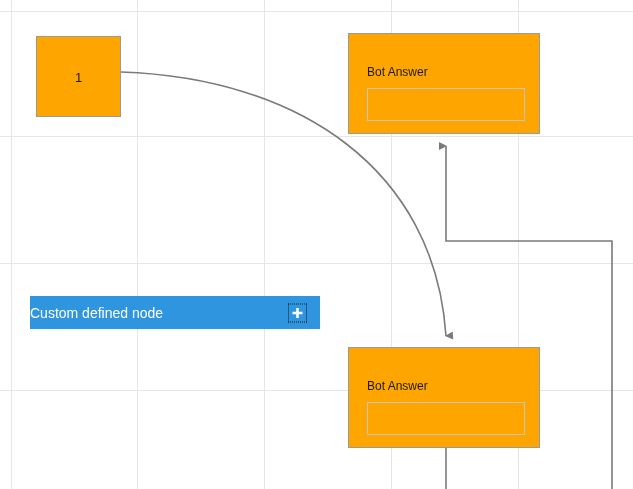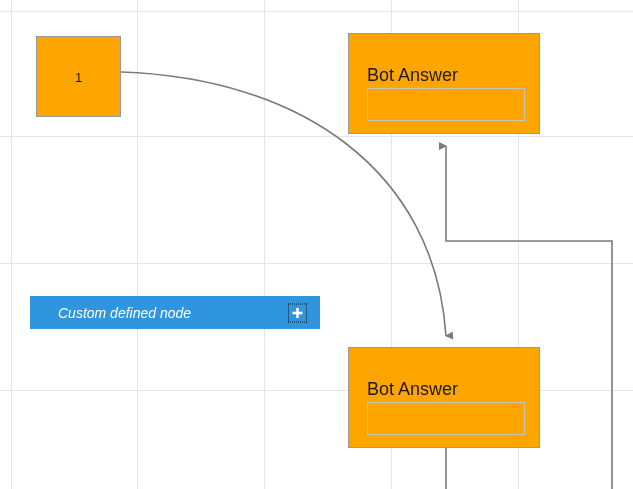--- a/index.html
+++ b/index.html
@@ -33,21 +33,21 @@
   }
   .node {
     position: absolute;
     box-sizing: border-box;
     background: #ffa500;
     border: 1px solid #9a9a9a;
   }
   .node-label {
     position: absolute;
     color: #1a1a1a;
-    font-size: 18px;
+    font-size: 12px;
     line-height: 1;
     white-space: nowrap;
   }
   .node-label-center {
     left: 0;
     right: 0;
     text-align: center;
     font-size: 13px;
   }
   .node-slot {
@@ -59,23 +59,21 @@
   .palette-bar {
     position: absolute;
     box-sizing: border-box;
     background: #2e95de;
     display: flex;
     align-items: center;
   }
   .palette-label {
     color: #ffffff;
     font-size: 14px;
-    margin-left: 28px;
     white-space: nowrap;
-    font-style: italic;
   }
   .palette-add {
     position: absolute;
     right: 13px;
     top: 50%;
     transform: translateY(-50%);
     width: 19px;
     height: 19px;
     box-sizing: border-box;
     border: 1px dotted #1c1c1c;

